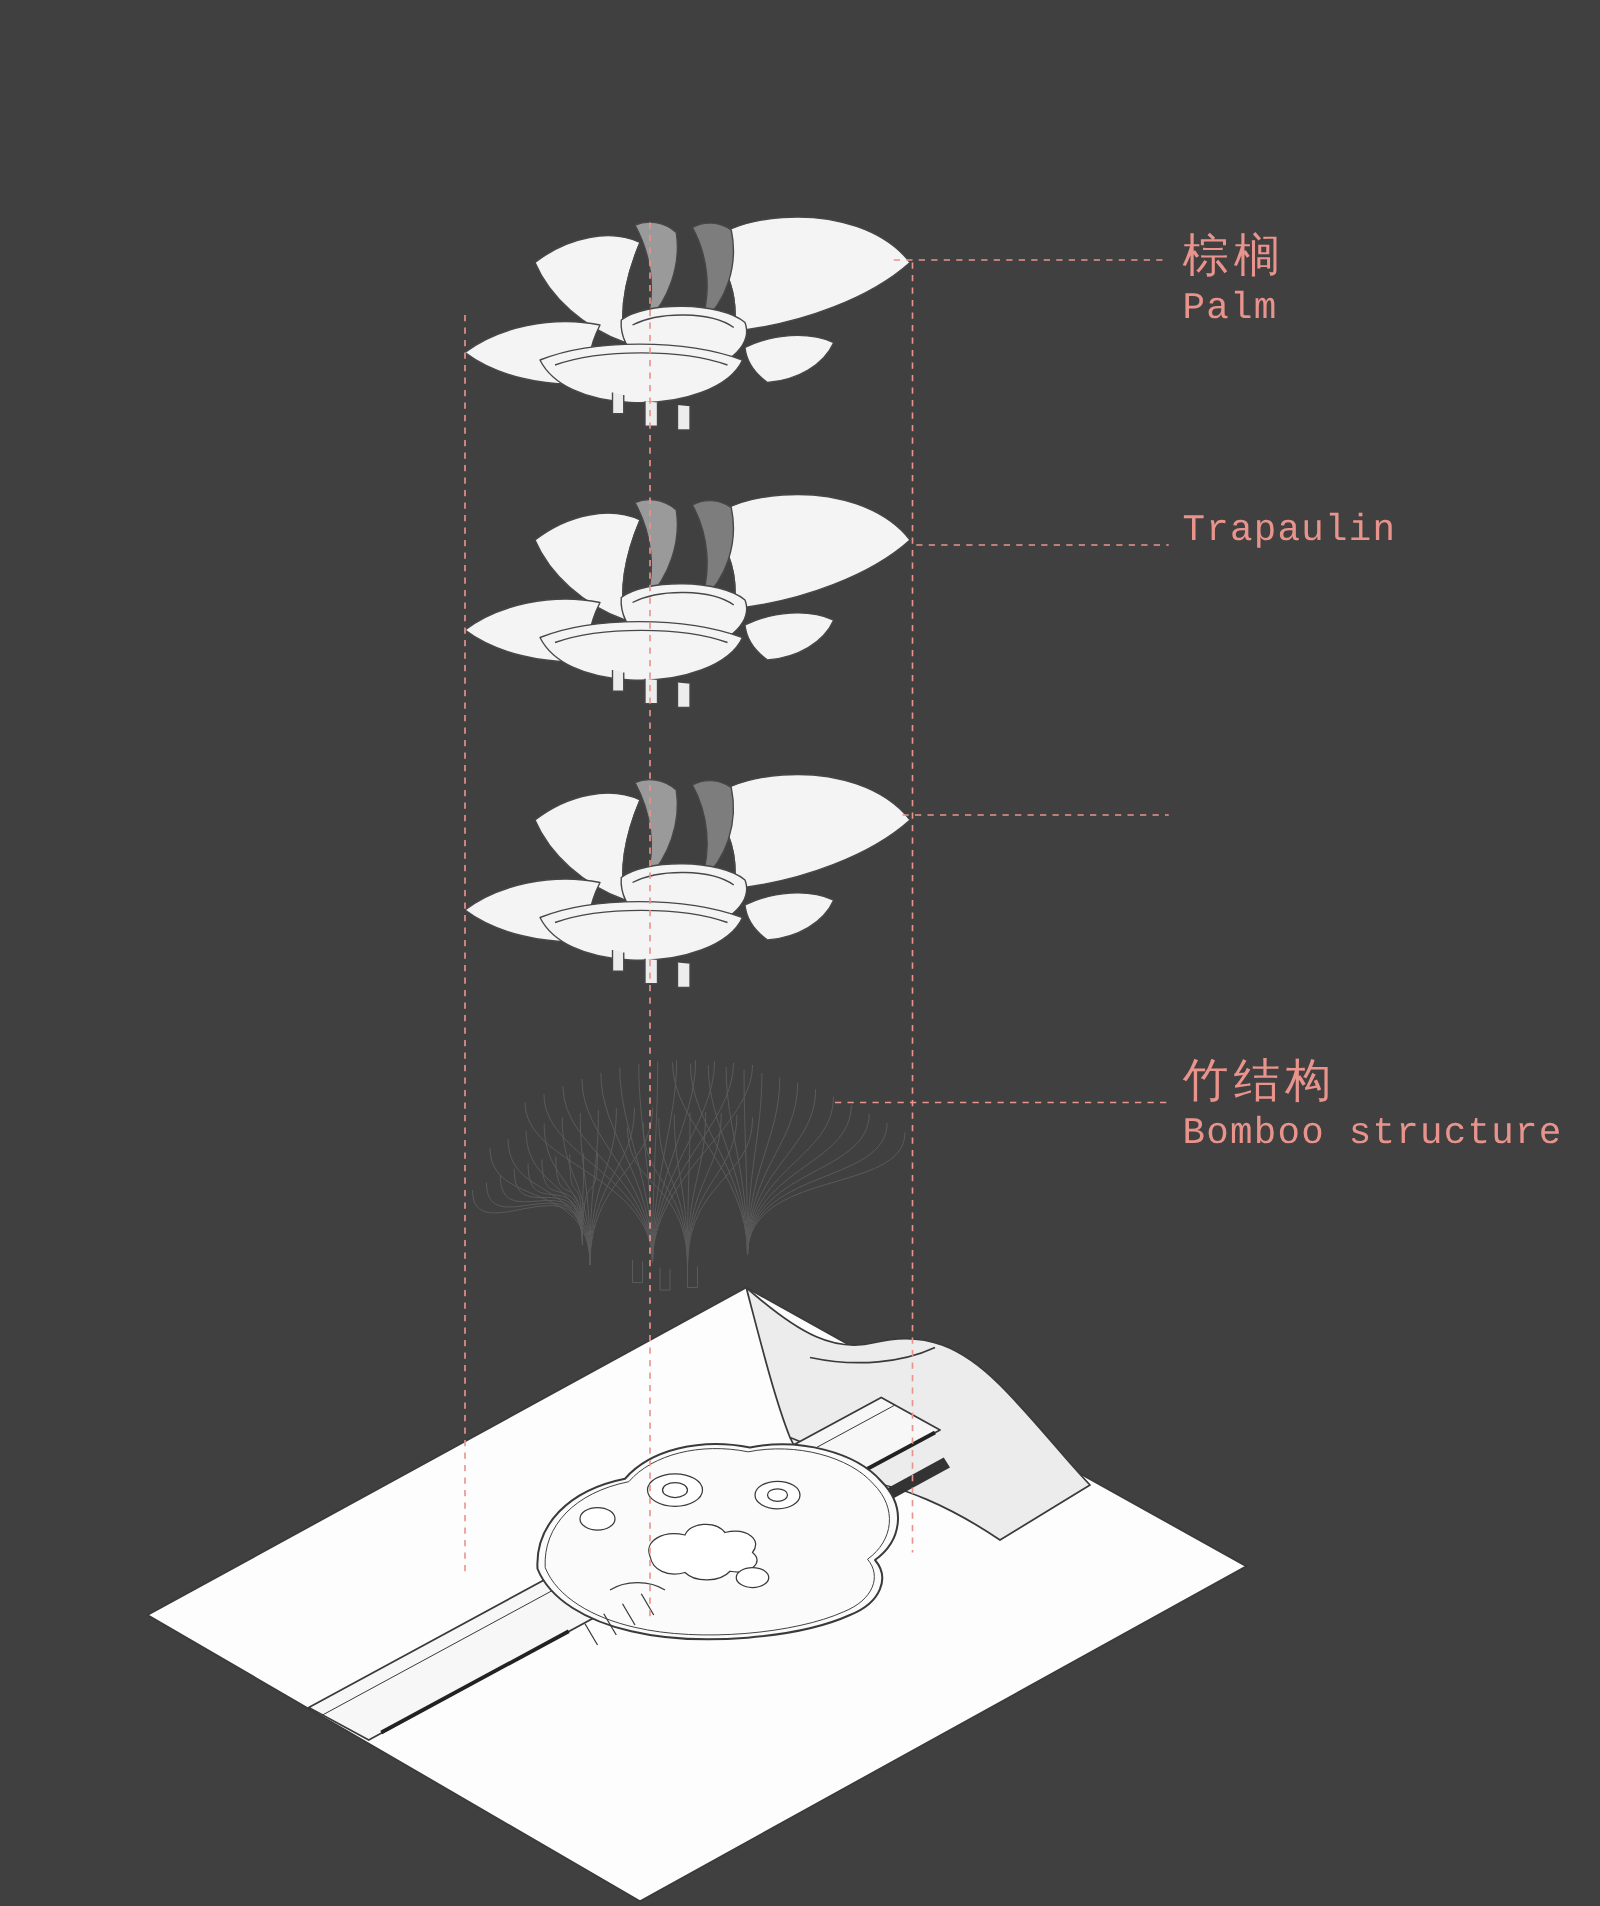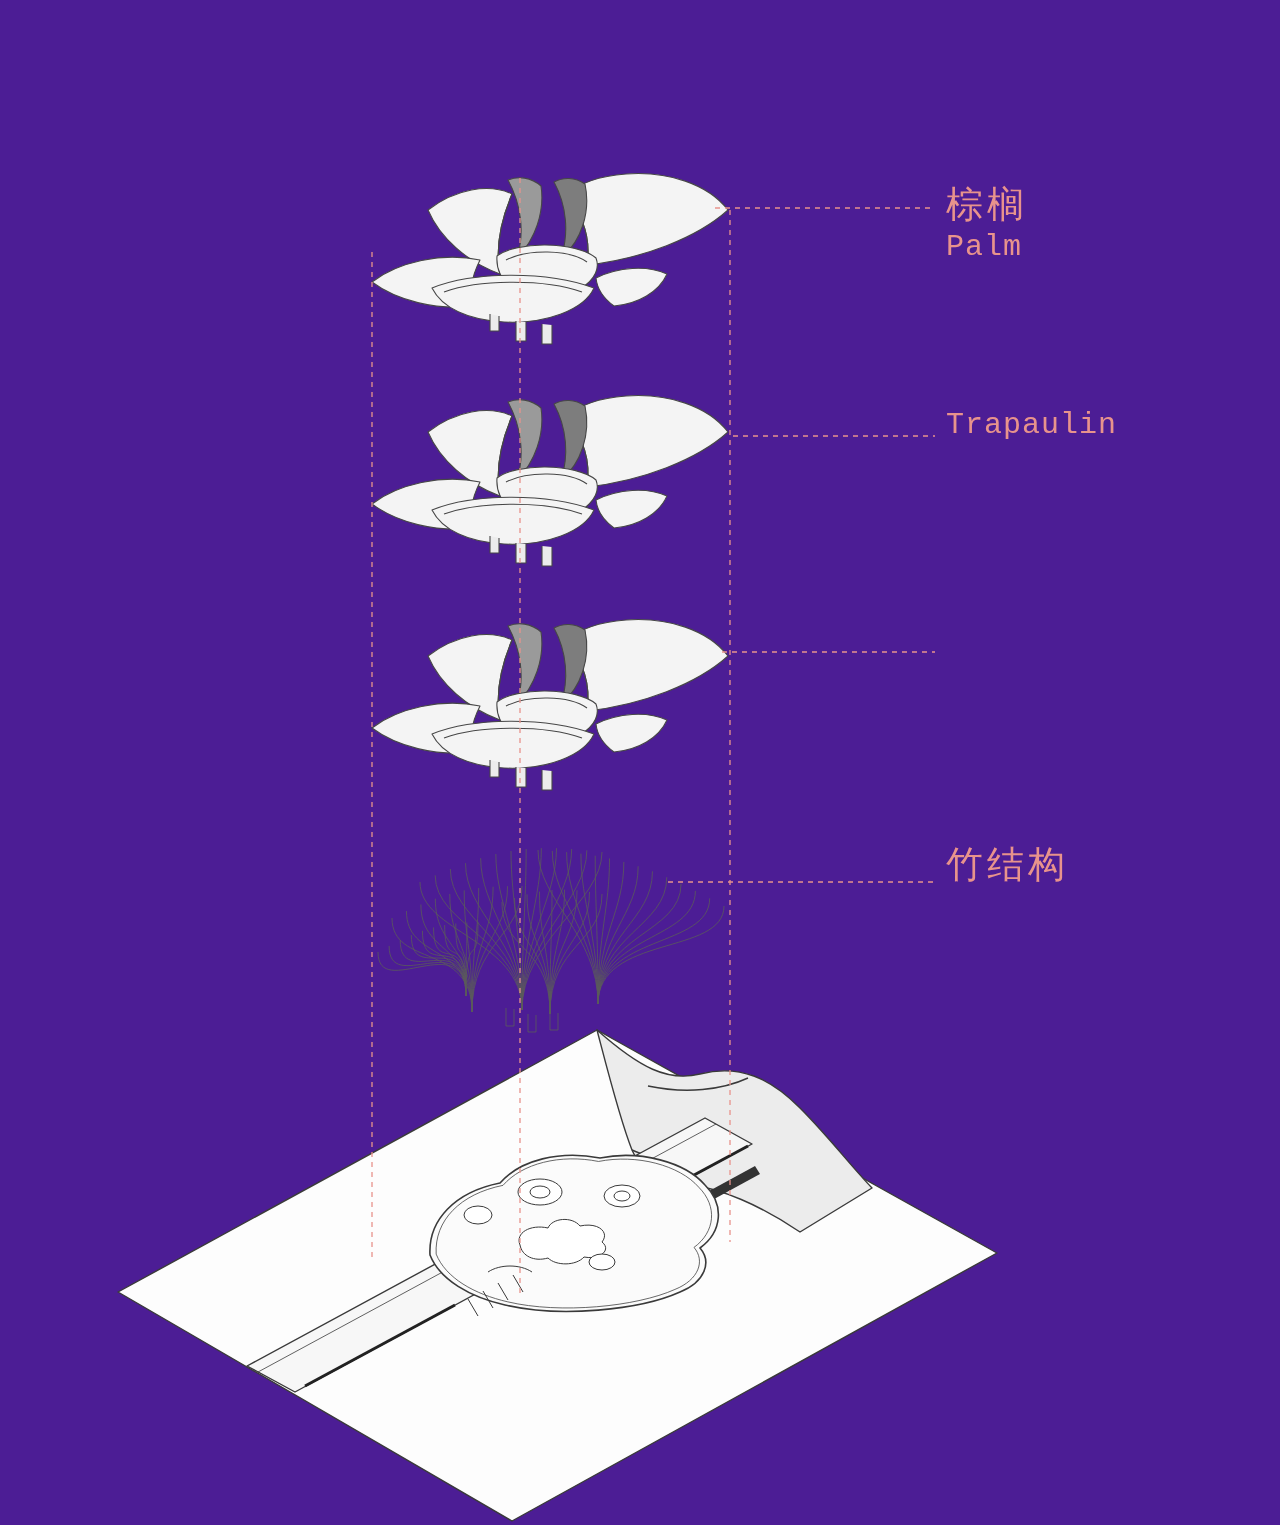--- a/index.html
+++ b/index.html
@@ -1,17 +1,17 @@
 <!DOCTYPE html>
 <html style="--accent: #E8938C;"><head>
 <meta charset="utf-8">
 <style>
   html,body{margin:0;padding:0;background:#ffffff;}
   .stage{
-    position:relative;width:1280px;height:1525px;background:#4c1d95;
+    position:relative;width:1280px;height:1525px;background:#404040;
     overflow:hidden;font-family:"DejaVu Sans","Liberation Sans",sans-serif;
   }
   svg.artwork{position:absolute;left:0;top:0;}
   .guide{stroke:var(--accent,#E8938C);stroke-width:1.3;stroke-dasharray:5 5;fill:none;}
   .wire{stroke:#5a5a5a;stroke-width:.8;fill:none;}
   .label{position:absolute;left:946px;color:var(--accent,#E8938C);}
   .label .zh{
     display:block;font-size:37px;letter-spacing:4px;
     font-family:"DejaVu Sans","Liberation Sans",sans-serif;
   }
@@ -190,15 +190,16 @@
     <span class="en">Palm</span>
   </div>
 
   <div class="label" style="top:408px">
     <span class="en">Trapaulin</span>
   </div>
 
 
   <div class="label" style="top:840px">
     <span class="zh">竹结构</span>
+    <span class="en">Bomboo structure</span>
   </div>
 
 </div>
 
 </body></html>

